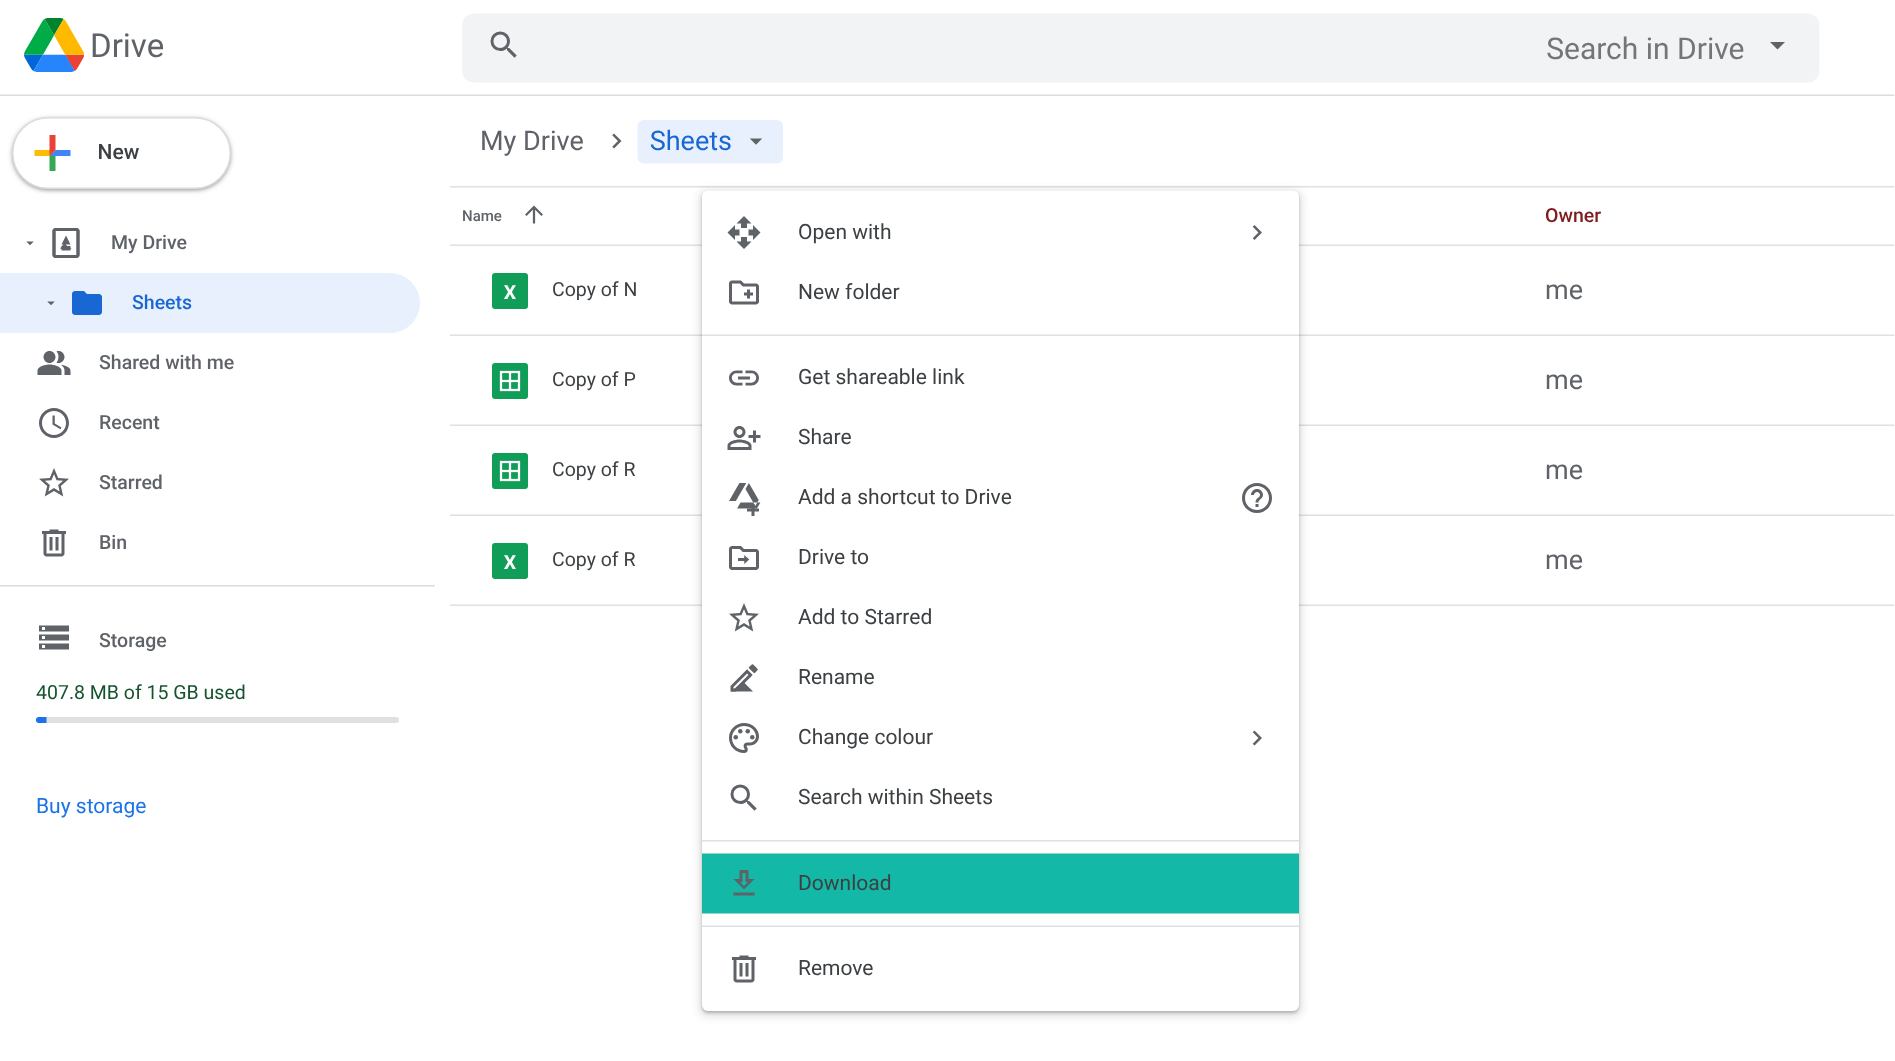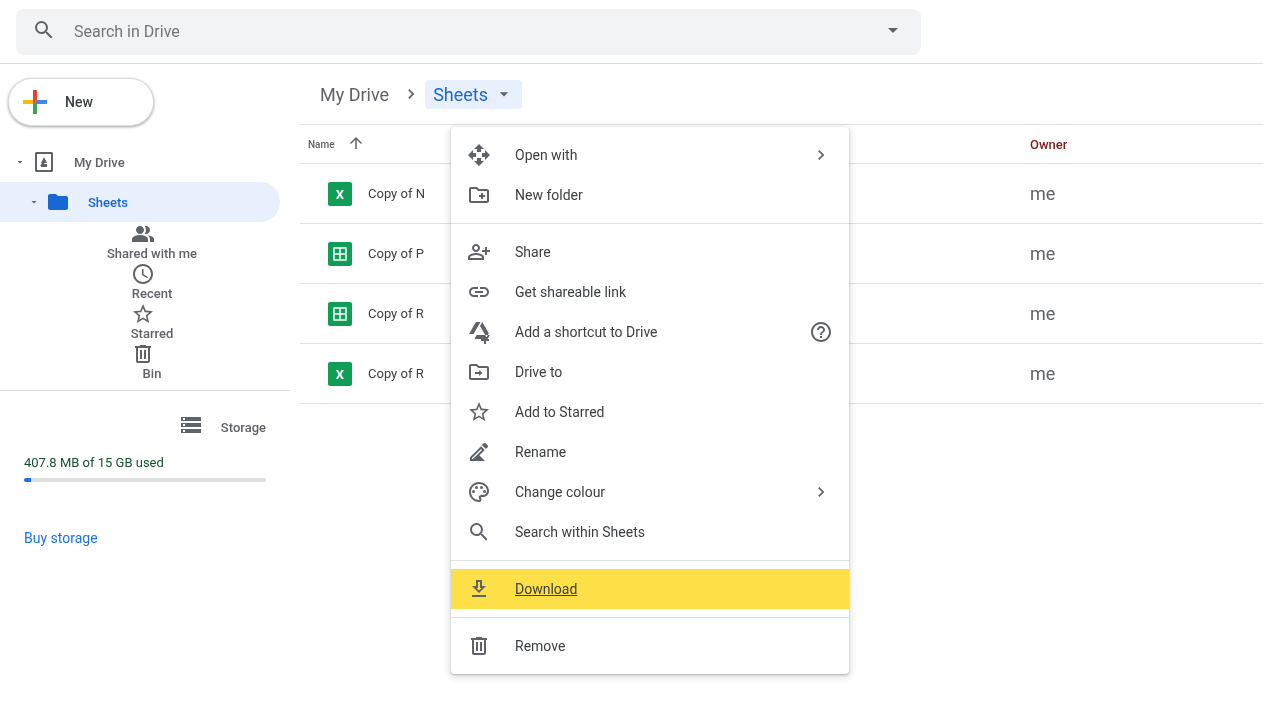--- a/index.html
+++ b/index.html
@@ -5,21 +5,21 @@
     * { box-sizing: border-box; margin: 0; padding: 0; font-family: 'Google Sans', Roboto, Arial, sans-serif; }
     body { background: #fff; color: #3c4043; overflow: hidden; width: 1263px; height: 707px; position: relative; }
     
     
     .header { display: flex; align-items: center; height: 64px; padding: 0 16px; border-bottom: 1px solid #dadce0; }
     .logo-area { display: flex; align-items: center; width: 292px; }
     .logo-area svg { width: 40px; height: 40px; }
     .product-name { font-size: 22px; color: #5f6368; padding-left: 4px; }
     .search-bar { flex: 0 0 905px; height: 46px; background: #f1f3f4; border-radius: 8px; display: flex; align-items: center; padding: 0 6px; }
     .search-bar .search-icon-btn { width: 44px; height: 44px; display: flex; align-items: center; justify-content: center; border-radius: 50%; }
-    .search-bar input { flex: 1; border: none; background: transparent; font-size: 16px; color: #a16207; outline: none; padding-left: 8px; }
+    .search-bar input { flex: 1; border: none; background: transparent; font-size: 20px; color: #a16207; outline: none; padding-left: 8px; text-align: right; }
     .search-bar .dropdown-btn { width: 44px; height: 44px; display: flex; align-items: center; justify-content: center; border-radius: 50%; }
 
     
     .main-area { display: flex; }
     .sidebar { width: 290px; padding-top: 14px; border-right: 0; }
     .content { flex: 1; padding-left: 10px; }
 
     
     .new-btn { display: flex; align-items: center; height: 48px; width: 146px; border: 1px solid #dadce0; border-radius: 24px; padding: 0 24px 0 8px; margin-left: 8px; box-shadow: 0 1px 2px rgba(60,64,67,.3), 0 1px 3px 1px rgba(60,64,67,.15); background: #fff; }
     .new-btn svg { width: 36px; height: 36px; }
@@ -28,27 +28,27 @@
     
     .tree { margin-top: 16px; }
     .tree-item { display: flex; align-items: center; height: 40px; padding-left: 8px; border-radius: 0 20px 20px 0; margin-right: 10px; cursor: pointer; }
     .tree-item .expand { width: 24px; display: flex; align-items: center; justify-content: center; }
     .tree-item .icon { width: 24px; height: 24px; display: flex; align-items: center; justify-content: center; margin-right: 18px; }
     .tree-item .label { font-size: 13px; color: #5f6368; font-weight: 500; }
     .tree-item.nested { padding-left: 22px; }
     .tree-item.selected { background: #e8f0fe; }
     .tree-item.selected .label { color: #1967d2; }
     .tree-item.selected .icon svg { fill: #1967d2; }
-    .tree-item.flat { padding-left: 24px; flex-direction: column; }
+    .tree-item.flat { padding-left: 24px; }
     .tree-item.flat .icon { margin-right: 18px; }
 
     .sidebar-divider { height: 1px; background: #dadce0; margin: 8px 0; }
 
     .storage-section { padding: 8px 24px 0 24px; }
-    .storage-header { display: flex; align-items: center; height: 40px; justify-content: flex-end; }
+    .storage-header { display: flex; align-items: center; height: 40px; }
     .storage-header .icon { width: 24px; margin-right: 18px; }
     .storage-header .label { font-size: 13px; color: #5f6368; font-weight: 500; }
     .storage-text { font-size: 13px; color: #14532d; margin-top: 8px; padding-left: 0; }
     .storage-bar { height: 4px; background: #e0e0e0; margin-top: 8px; border-radius: 2px; overflow: hidden; }
     .storage-bar-fill { height: 100%; width: 3%; background: #1a73e8; }
     .buy-storage { color: #1a73e8; font-size: 14px; margin-top: 48px; display: inline-block; cursor: pointer; }
 
     
     .breadcrumb { display: flex; align-items: center; height: 60px; padding-left: 12px; }
     .crumb { font-size: 18px; color: #5f6368; padding: 4px 8px; border-radius: 4px; cursor: pointer; display:flex; align-items:center; }
@@ -62,34 +62,47 @@
     .col-owner-h { flex: 0 0 200px; font-size: 13px; font-weight: 500; color: #7f1d1d; }
 
     
     .row { display: flex; height: 60px; align-items: center; border-bottom: 1px solid #e0e0e0; }
     .col-name { flex: 0 0 730px; display: flex; align-items: center; padding-left: 28px; }
     .col-name .file-icon { width: 24px; height: 24px; margin-right: 16px; }
     .col-name .file-label { font-size: 13px; color: #3c4043; }
     .col-owner { flex: 0 0 200px; font-size: 18px; color: #5f6368; }
 
     
-    .context-menu { position: absolute; left: 451px; top: 127px; width: 398px; background: #fff; border-radius: 4px; box-shadow: 0 2px 6px 2px rgba(60,64,67,.15), 0 1px 2px rgba(60,64,67,.3); padding: 8px 0; z-index: 100; }
+    .context-menu { position: absolute; left: 468px; top: 127px; width: 398px; background: #fff; border-radius: 4px; box-shadow: 0 2px 6px 2px rgba(60,64,67,.15), 0 1px 2px rgba(60,64,67,.3); padding: 8px 0; z-index: 100; }
     .menu-item { display: flex; align-items: center; height: 40px; padding: 0 16px; cursor: pointer; position: relative; }
     .menu-item .mi-icon { width: 24px; height: 24px; display:flex; align-items:center; justify-content:center; margin-right: 24px; }
     .menu-item .mi-label { font-size: 14px; color: #3c4043; flex: 1; }
     .menu-item .mi-right { width: 24px; height: 24px; display:flex; align-items:center; justify-content:center; }
-    .menu-item.highlight { background: #fde047; text-decoration: underline; }
+    .menu-item.highlight { background: #14b8a6; }
     .menu-divider { height: 1px; background: #e0e0e0; margin: 8px 0; }
 
     svg { fill: #5f6368; }
   </style>
 </head>
 <body>
 
 <div class="header">
+  <div class="logo-area">
+    <span>
+      <svg viewBox="0 0 87 78">
+          <path d="M6.6 66.85l3.85 6.65c.8 1.4 1.95 2.5 3.3 3.3L27.5 53H0c0 1.55.4 3.1 1.2 4.5z" fill="#0066da"></path>
+          <path d="M43.65 25L29.9 1.2c-1.35.8-2.5 1.9-3.3 3.3L1.2 48.5C.4 49.9 0 51.45 0 53h27.5z" fill="#00ac47"></path>
+          <path d="M73.55 76.8c1.35-.8 2.5-1.9 3.3-3.3l1.6-2.75L86.1 57.5c.8-1.4 1.2-2.95 1.2-4.5H59.798l5.852 11.5z" fill="#ea4335"></path>
+          <path d="M43.65 25L57.4 1.2C56.05.4 54.5 0 52.95 0h-18.6c-1.55 0-3.1.45-4.45 1.2z" fill="#00832d"></path>
+          <path d="M59.8 53H27.5L13.75 76.8c1.35.8 2.9 1.2 4.45 1.2h50.9c1.55 0 3.1-.45 4.45-1.2z" fill="#2684fc"></path>
+          <path d="M73.4 26.5L60.7 4.5c-.8-1.4-1.95-2.5-3.3-3.3L43.65 25 59.8 53h27.45c0-1.55-.4-3.1-1.2-4.5z" fill="#ffba00"></path>
+        </svg>
+    </span>
+    <span class="product-name">Drive</span>
+  </div>
   <div class="search-bar">
     <div class="search-icon-btn">
       <span><svg width="24" height="24" viewBox="0 0 24 24">
             <path d="M15.5 14h-.79l-.28-.27A6.471 6.471 0 0016 9.5 6.5 6.5 0 109.5 16c1.61 0 3.09-.59 4.23-1.57l.27.28v.79l5 4.99L20.49 19l-4.99-5zm-6 0C7.01 14 5 11.99 5 9.5S7.01 5 9.5 5 14 7.01 14 9.5 11.99 14 9.5 14z"></path>
           </svg></span>
     </div>
     <input type="text" placeholder="Search in Drive" style="">
     <div class="dropdown-btn">
       <span><svg width="24" height="24" viewBox="0 0 24 24">
             <path d="M7 10l5 5 5-5z"></path>
@@ -292,33 +305,33 @@
             <path d="M20 6h-8l-2-2H4C2.9 4 2 4.9 2 6v12c0 1.1.9 2 2 2h16c1.1 0 2-.9 2-2V8C22 6.9 21.1 6 20 6zM20 18H4V6h5.17l2 2H20V18z"></path>
             <polygon points="12,14 14,14 14,16 16,16 16,14 18,14 18,12 16,12 16,10 14,10 14,12 12,12"></polygon>
           </svg>
         </span>
         <span class="mi-label">New folder</span>
       </div>
       <div class="menu-divider"></div>
       <div class="menu-item">
         <span class="mi-icon">
           <svg width="24" height="24" viewBox="0 0 24 24">
+            <path d="M3.9 12c0-1.71 1.39-3.1 3.1-3.1h4V7H7c-2.76 0-5 2.24-5 5s2.24 5 5 5h4v-1.9H7c-1.71 0-3.1-1.39-3.1-3.1zM8 13h8v-2H8v2zm9-6h-4v1.9h4c1.71 0 3.1 1.39 3.1 3.1s-1.39 3.1-3.1 3.1h-4V17h4c2.76 0 5-2.24 5-5s-2.24-5-5-5z"></path>
+          </svg>
+        </span>
+        <span class="mi-label">Get shareable link</span>
+      </div>
+      <div class="menu-item">
+        <span class="mi-icon">
+          <svg width="24" height="24" viewBox="0 0 24 24">
             <path d="M15 12c2.21 0 4-1.79 4-4s-1.79-4-4-4-4 1.79-4 4 1.79 4 4 4zm-9-2V7H4v3H1v2h3v3h2v-3h3v-2H6zm9 4c-2.67 0-8 1.34-8 4v2h16v-2c0-2.66-5.33-4-8-4z" fill="none"></path>
             <path d="M9 12c2.21 0 4-1.79 4-4s-1.79-4-4-4S5 5.79 5 8 6.79 12 9 12zM9 6c1.1 0 2 .9 2 2s-.9 2-2 2S7 9.1 7 8 7.9 6 9 6zM9 13c-2.67 0-8 1.34-8 4v3h16v-3C17 14.34 11.67 13 9 13zM15 18H3v-.99C3.2 16.29 6.3 15 9 15s5.8 1.29 6 2V18zM20 15v-3h3v-2h-3V7h-2v3h-3v2h3v3H20z"></path>
           </svg>
         </span>
         <span class="mi-label">Share</span>
-      </div>
-      <div class="menu-item">
-        <span class="mi-icon">
-          <svg width="24" height="24" viewBox="0 0 24 24">
-            <path d="M3.9 12c0-1.71 1.39-3.1 3.1-3.1h4V7H7c-2.76 0-5 2.24-5 5s2.24 5 5 5h4v-1.9H7c-1.71 0-3.1-1.39-3.1-3.1zM8 13h8v-2H8v2zm9-6h-4v1.9h4c1.71 0 3.1 1.39 3.1 3.1s-1.39 3.1-3.1 3.1h-4V17h4c2.76 0 5-2.24 5-5s-2.24-5-5-5z"></path>
-          </svg>
-        </span>
-        <span class="mi-label">Get shareable link</span>
       </div>
       <div class="menu-item">
         <span class="mi-icon">
           <svg width="24" height="24" viewBox="0 0 24 24">
             <path d="M19 11h2l-3-3-3 3h2c0 3.31-2.69 6-6 6v2C15.42 19 19 15.42 19 11z" fill="none"></path>
             <path d="M8.94 2L2 14h4.58l6.94-12H8.94zM9.7 15l-2.3 4h13.2l2.3-4H9.7zM15.26 2.02l6.53 11.31-2.29 3.96L12.97 5.98 15.26 2.02z"></path>
             <path d="M19 19v-3h-2v3h-3v2h3v3h2v-3h3v-2H19z"></path>
           </svg>
         </span>
         <span class="mi-label">Add a shortcut to Drive</span>

